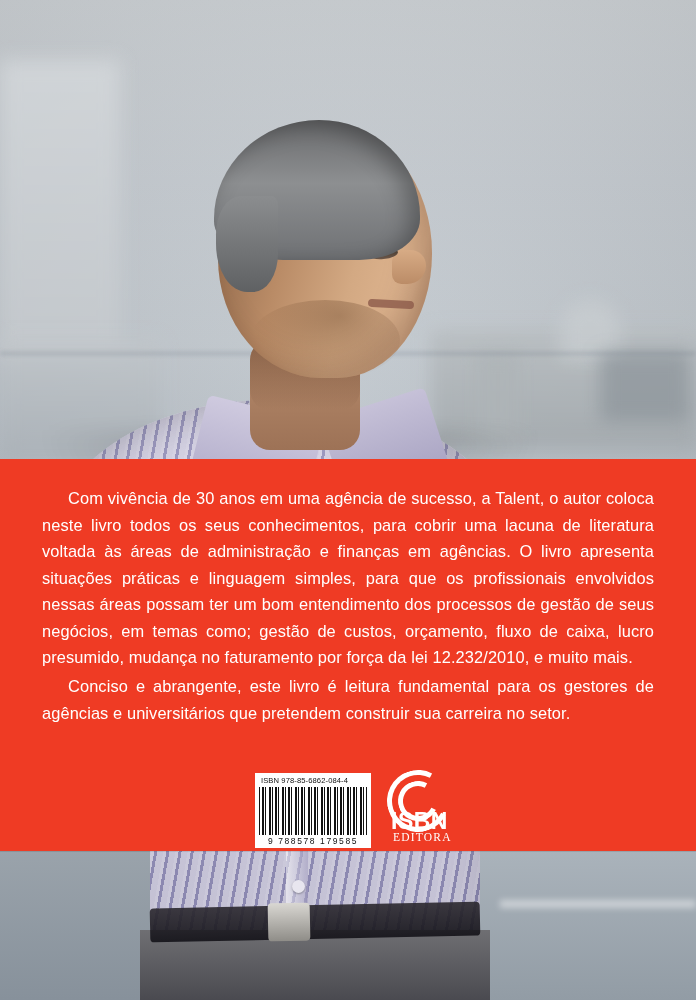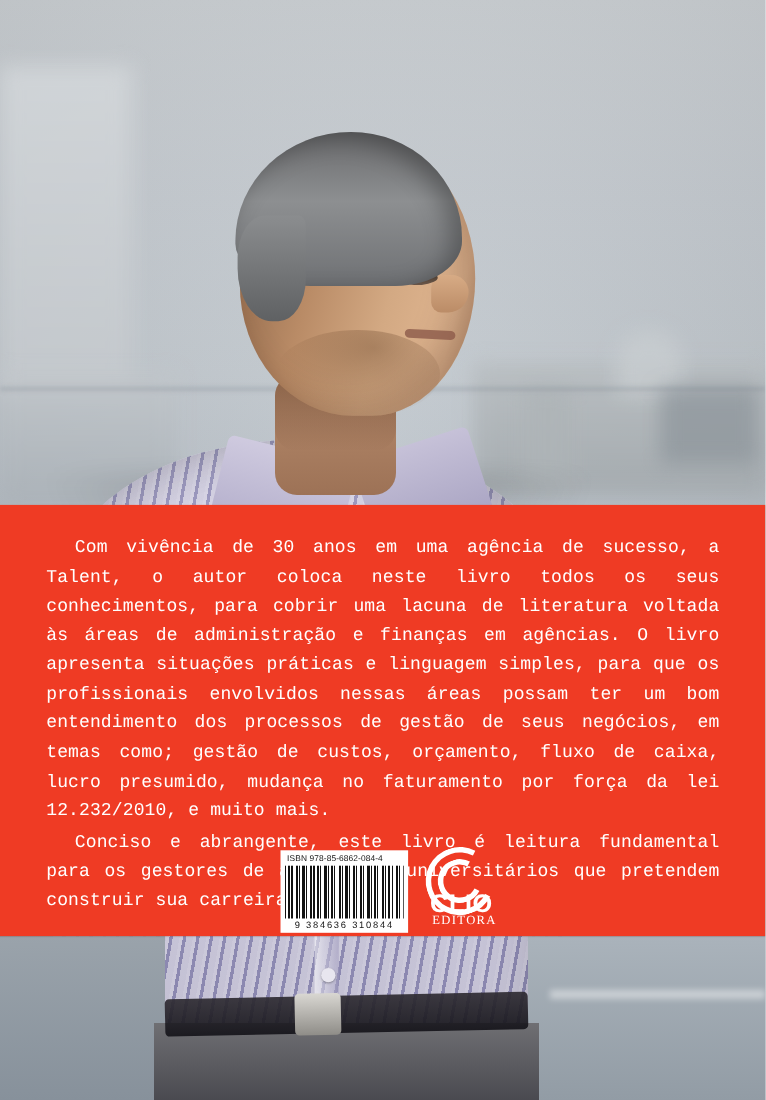--- a/index.html
+++ b/index.html
@@ -181,21 +181,21 @@
   }
   .blurb {
     position: absolute;
     left: 42px;
     top: 26px;
     width: 612px;
     color: #ffffff;
     font-size: 16.4px;
     line-height: 1.62;
     text-align: justify;
-    font-family: Liberation Mono, monospace;
+    font-family: Liberation Sans, sans-serif;
     letter-spacing: .1px;
   }
   .blurb p { margin: 0; text-indent: 26px; }
   .blurb p + p { margin-top: 2px; }
 
   
   .isbn-block {
     position: absolute;
     left: 255px;
     top: 773px;
@@ -376,25 +376,25 @@
   <div class="red-panel">
     <div class="blurb">
       <p>Com  vivência de 30 anos em uma agência de sucesso, a Talent,  o autor coloca neste livro todos os seus conhecimentos, para cobrir uma  lacuna de literatura voltada às áreas de administração e finanças em  agências. O livro apresenta situações práticas e linguagem simples, para que os profissionais envolvidos nessas áreas possam ter um bom entendimento dos processos de gestão de seus negócios, em temas como; gestão de custos, orçamento, fluxo de caixa, lucro presumido, mudança no faturamento por força da lei 12.232/2010, e muito mais.</p>
       <p>Conciso e abrangente, este livro é leitura fundamental para os gestores de agências e universitários que pretendem construir sua carreira no setor.</p>
     </div>
   </div>
 
   <div class="isbn-block">
     <div class="isbn-text">ISBN 978-85-6862-084-4</div>
     <div class="barcode"></div>
-    <div class="barcode-digits">9 384636 310844</div>
+    <div class="barcode-digits">9 788578 179585</div>
   </div>
 
   <div class="logo">
     <div class="logo-mark">
       <div class="ring"></div>
       <div class="ring2"></div>
     </div>
-    <div class="logo-name">CLIO</div>
+    <div class="logo-name">ISBN</div>
     <div class="logo-sub">EDITORA</div>
   </div>
 
 </div>
 
 </body></html>

